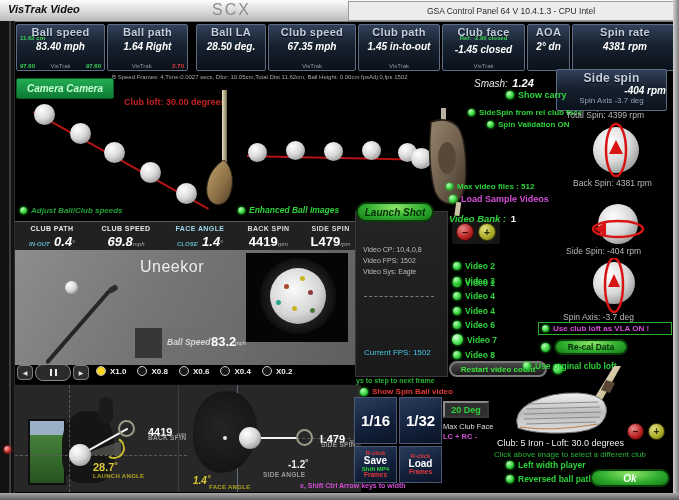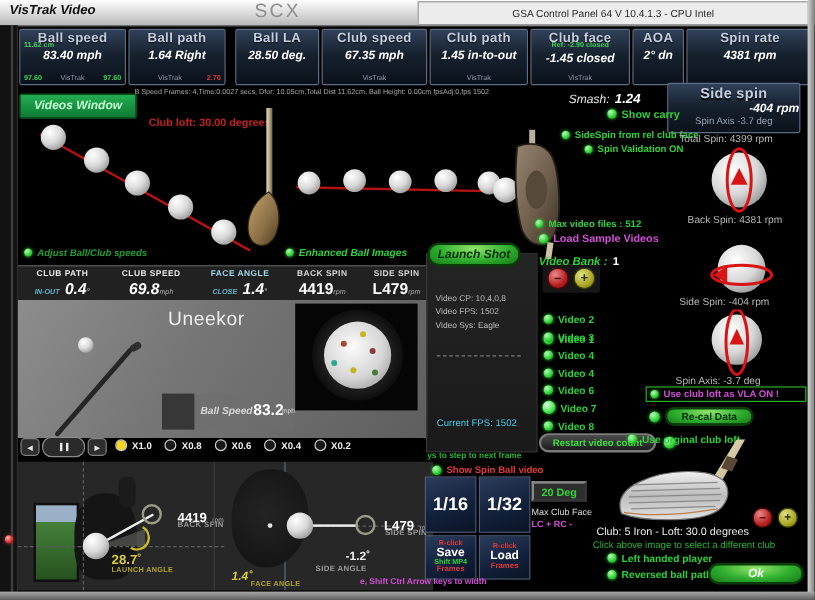--- a/index.html
+++ b/index.html
@@ -132,21 +132,21 @@
     <span style="font-size:11px;font-weight:bold;font-style:italic;color:#fff;">1.24</span>
   </div>
 
   <div class="abs metric" style="left:556px;top:69px;width:111px;height:42px;">
     <div class="m-label" style="font-size:12px;">Side spin</div>
     <div class="m-value" style="margin-top:0;text-align:right;">-404 rpm</div>
     <div style="text-align:center;font-size:8px;color:#97a3b3;">Spin Axis -3.7 deg</div>
   </div>
 
   <div class="abs" style="left:16px;top:78px;width:96px;height:19px;background:linear-gradient(180deg,#23ad52,#0e7a34);border:1px solid #0a5a24;border-radius:2px;display:flex;align-items:center;justify-content:center;">
-    <span style="font-size:10px;font-weight:bold;font-style:italic;color:#c4ffd2;">Videos Window</span>
+    <span style="font-size:10px;font-weight:bold;font-style:italic;color:#c4ffd2;">Camera Camera</span>
   </div>
   <div class="abs" style="left:124px;top:97px;font-size:9px;font-weight:bold;color:#c42222;">Club loft: 30.00 degrees</div>
 
   <div class="abs redline" style="left:34px;top:111px;width:200px;transform:rotate(29deg);"></div>
   <div class="abs ball" style="left:34px;top:104px;width:21px;height:21px;"></div>
   <div class="abs ball" style="left:70px;top:123px;width:21px;height:21px;"></div>
   <div class="abs ball" style="left:104px;top:142px;width:21px;height:21px;"></div>
   <div class="abs ball" style="left:140px;top:162px;width:21px;height:21px;"></div>
   <div class="abs ball" style="left:176px;top:183px;width:21px;height:21px;"></div>
 
@@ -473,21 +473,21 @@
     <path d="M22 61 Q52 66 100 58" stroke="#b06a28" stroke-width="1" fill="none" opacity=".8"></path>
   </svg>
 
   <span class="abs circle-btn btn-red" style="left:627px;top:423px;width:17px;height:17px;font-size:10px;">–</span>
   <span class="abs circle-btn btn-olive" style="left:648px;top:423px;width:17px;height:17px;font-size:10px;">+</span>
 
   <div class="abs nowrap" style="left:497px;top:438px;font-size:9px;color:#ededed;">Club: 5 Iron - Loft: 30.0 degrees</div>
   <div class="abs nowrap" style="left:494px;top:450px;font-size:8px;color:#28b434;">Click above image to select a different club</div>
   <div class="abs toggle" style="left:506px;top:460px;">
       <span class="led" style="width:8px;height:8px;"></span>
-      <span style="font-size:8.5px;" class="grn">Left handed player</span>
+      <span style="font-size:8.5px;" class="grn">Left width player</span>
     </div>
   <div class="abs toggle" style="left:506px;top:474px;">
       <span class="led" style="width:8px;height:8px;"></span>
       <span style="font-size:8.5px;" class="grn">Reversed ball path RH</span>
     </div>
   <div class="abs pill-green" style="left:590px;top:469px;width:80px;height:18px;font-size:10px;font-style:italic;color:#f4fff4;border-radius:12px;">
       <span>Ok</span>
     </div>
 
   <div class="abs" style="left:443px;top:401px;width:46px;height:17px;background:#2e2e2e;border:2px outset #8a8a8a;box-sizing:border-box;display:flex;align-items:center;justify-content:center;">

